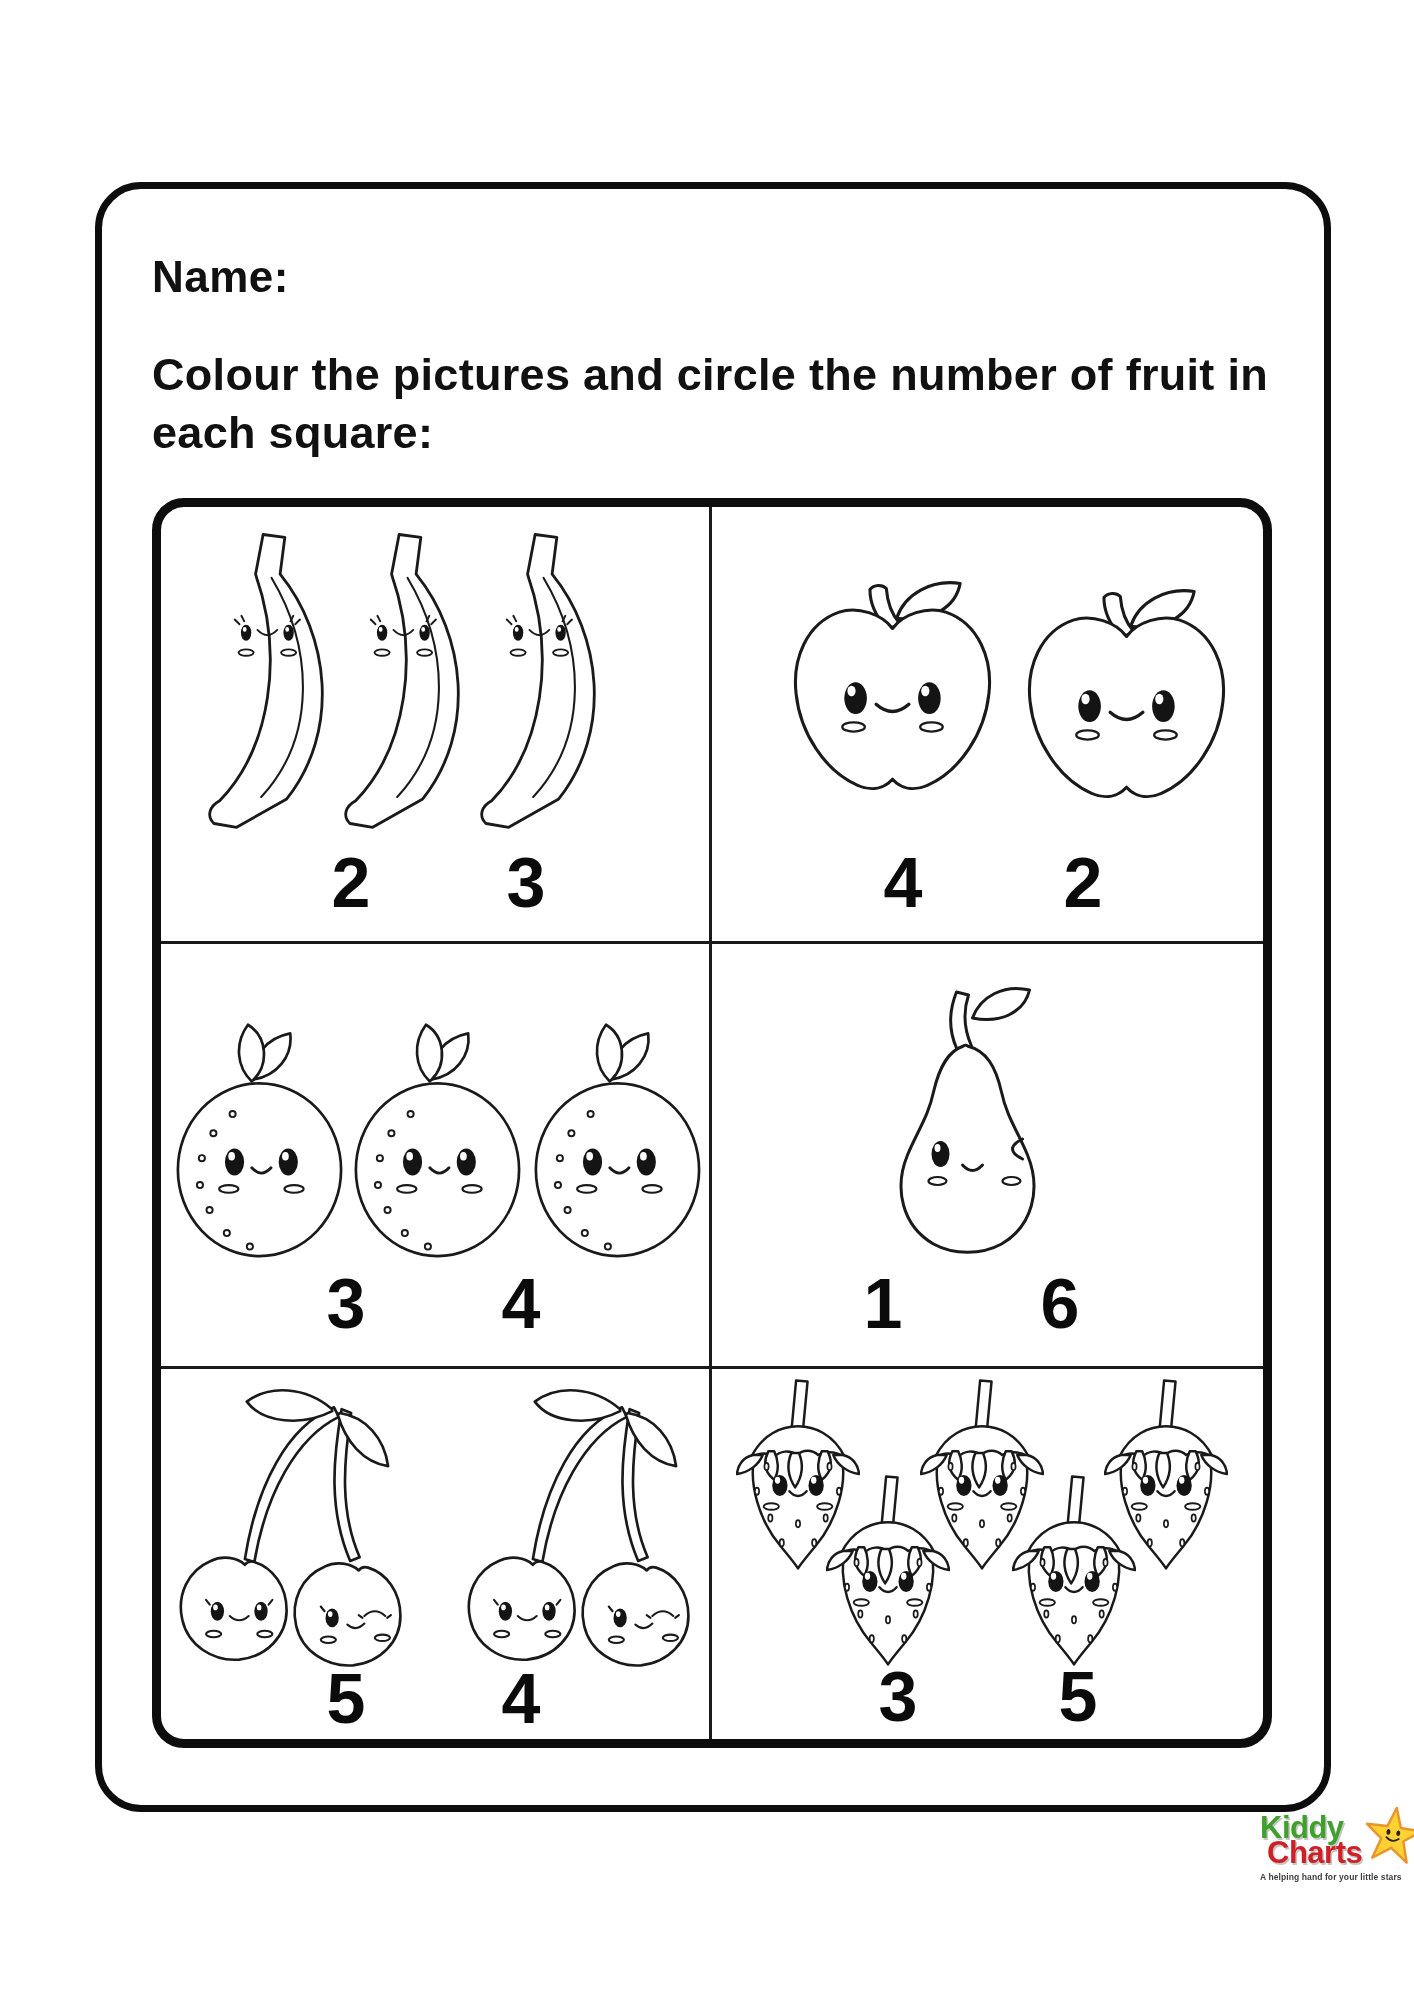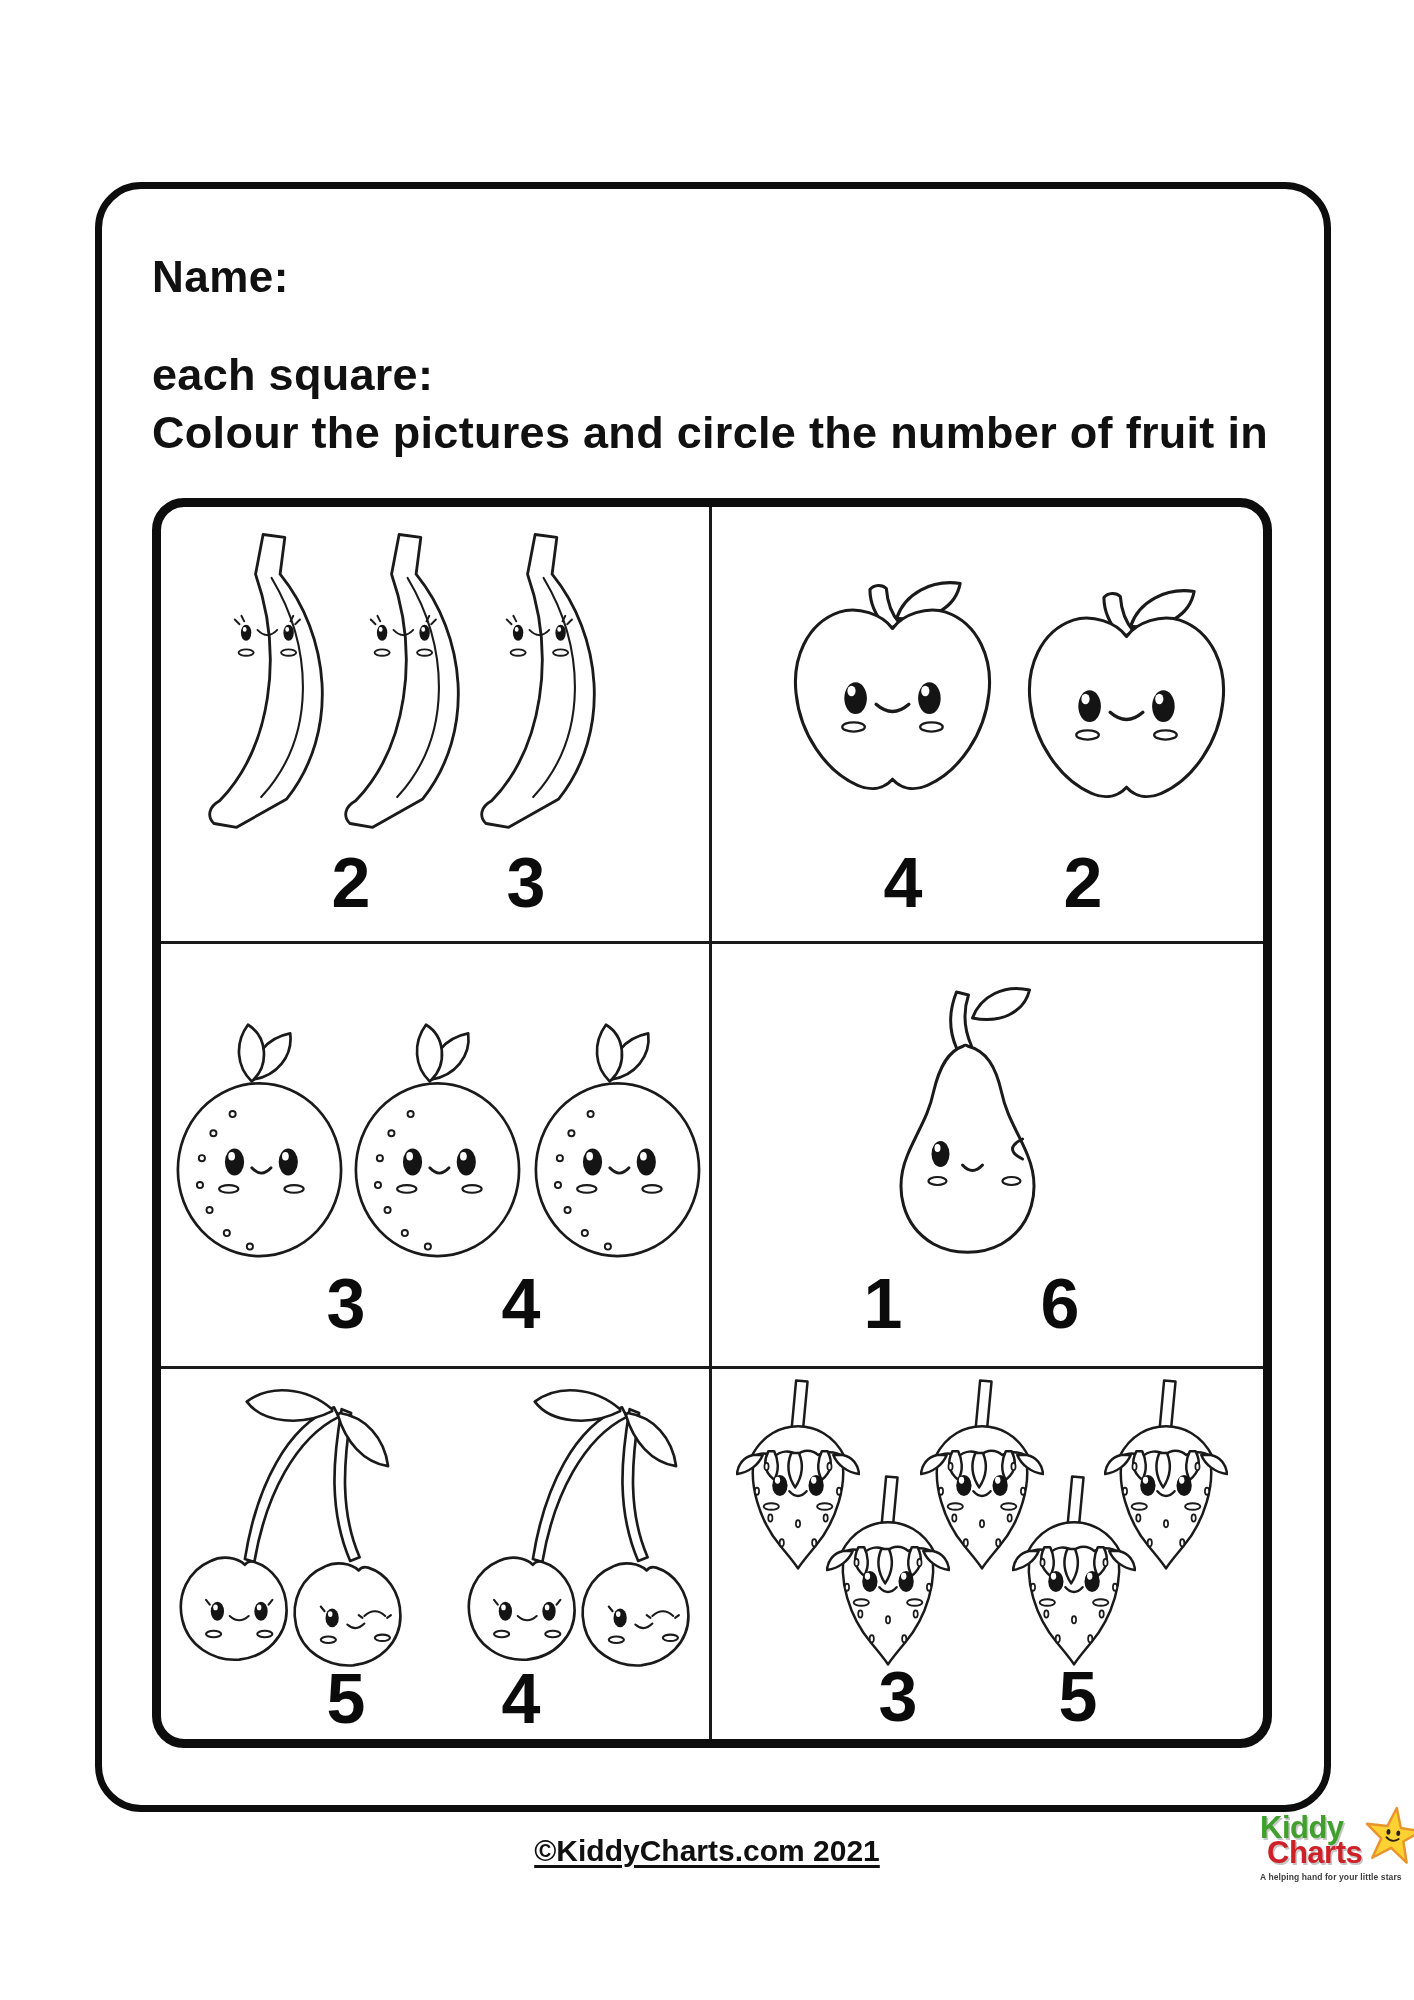--- a/index.html
+++ b/index.html
@@ -182,22 +182,22 @@
   </g>
 </g>
 </defs>
 </svg>
 
 <div class="page">
   <div class="sheet-border"></div>
 
   <div class="name-label">Name:</div>
   <div class="instr">
+    <div>Colour the pictures and circle the number of fruit in</div>
     <div>each square:</div>
-    <div>Colour the pictures and circle the number of fruit in</div>
   </div>
 
   <div class="grid">
 
     <div class="cell br bb">
       <svg class="fruit" style="left:36px;top:16px" width="170" height="312" viewBox="0 0 180 330">
           <use href="#banana"></use>
         </svg>
       <svg class="fruit" style="left:172px;top:16px" width="170" height="312" viewBox="0 0 180 330">
           <use href="#banana"></use>
@@ -268,21 +268,20 @@
         </svg>
       <svg class="fruit" style="left:300px;top:98px" width="124" height="208" viewBox="0 0 130 218">
           <use href="#strawberry"></use>
         </svg>
       <span class="num" style="left:186px;top:328px">3</span>
       <span class="num" style="left:366px;top:328px">5</span>
     </div>
 
   </div>
 
-  <div class="footer-text">©KiddyCharts.com 2021</div>
 
   <div class="logo">
     <svg class="star" width="62" height="62" viewBox="0 0 100 100">
       <path d="M50 6 L61 37 L94 38 L68 58 L78 91 L50 71 L22 91 L32 58 L6 38 L39 37 Z" fill="#ffd233" stroke="#e8952d" stroke-width="4" stroke-linejoin="round"></path>
       <ellipse cx="42" cy="46" rx="3.2" ry="4.6" fill="#2a2118"></ellipse>
       <ellipse cx="58" cy="46" rx="3.2" ry="4.6" fill="#2a2118"></ellipse>
       <path d="M40 55 Q50 64 60 55" fill="none" stroke="#2a2118" stroke-width="3" stroke-linecap="round"></path>
     </svg>
     <div class="w1">Kiddy</div>
     <div class="w2">Charts</div>

